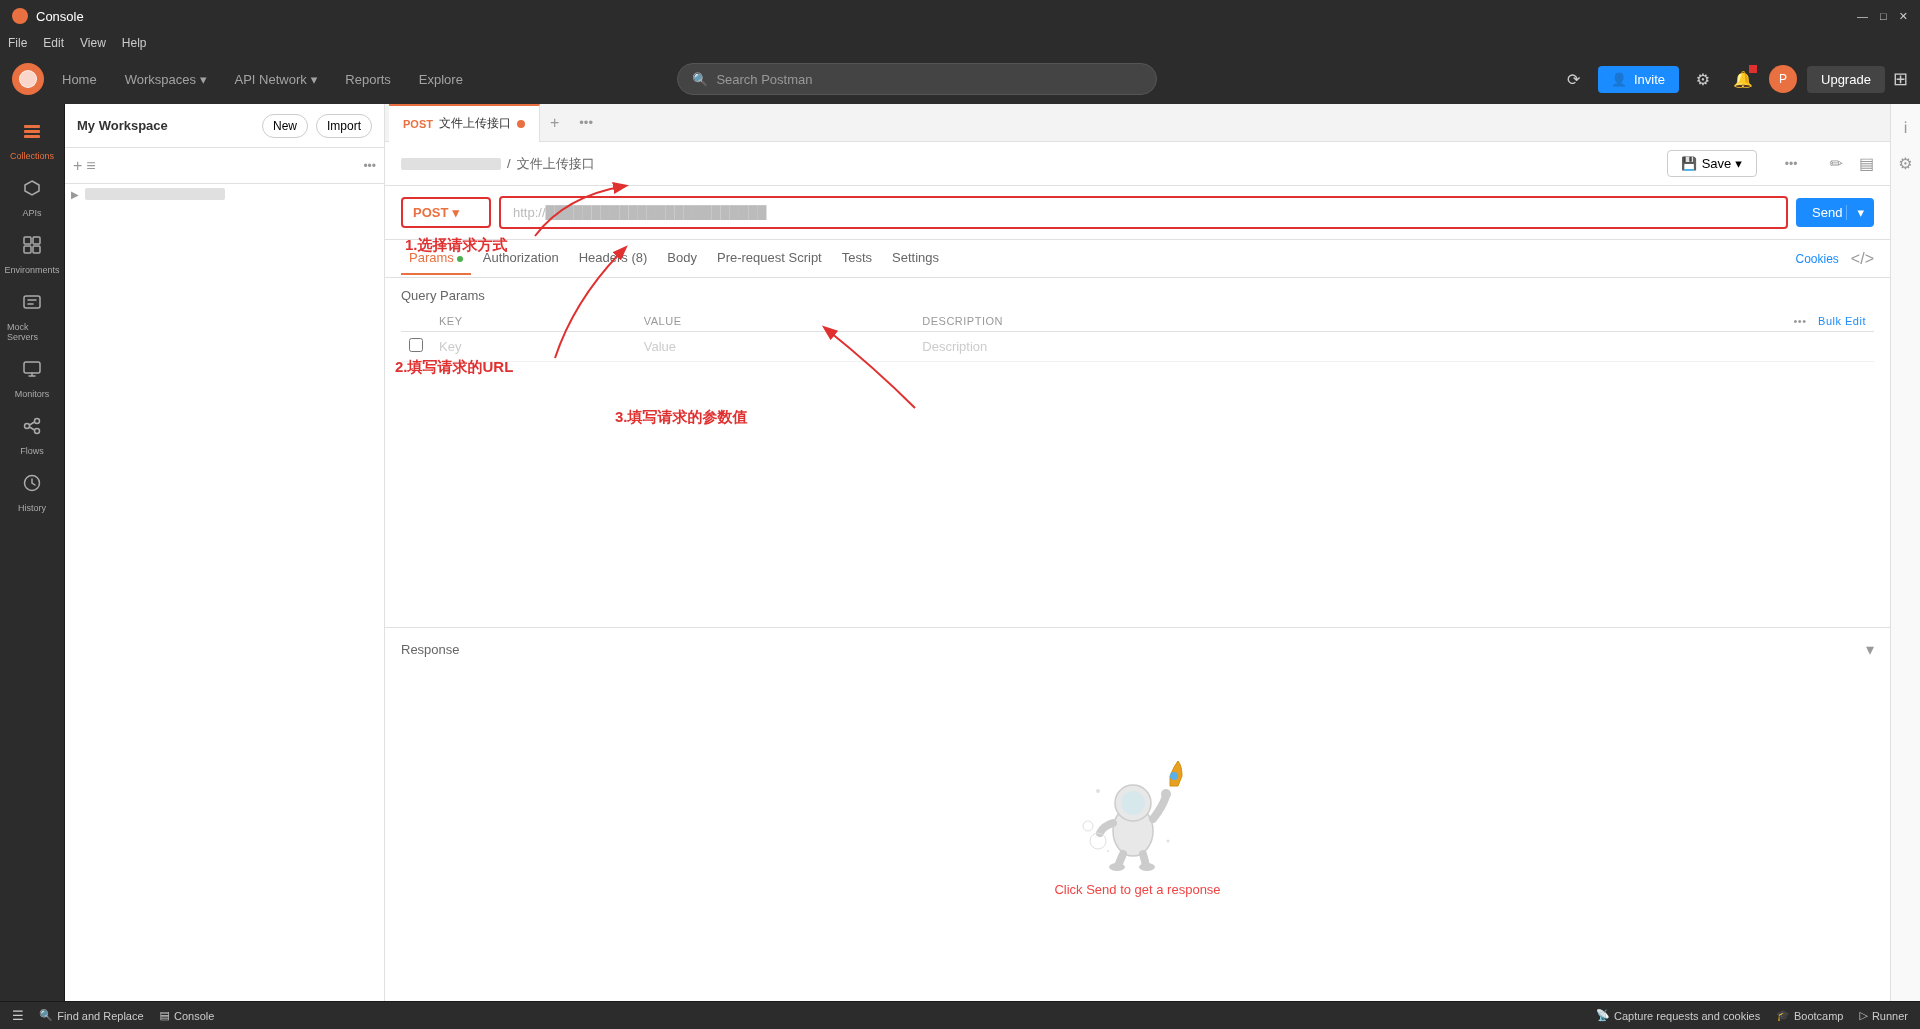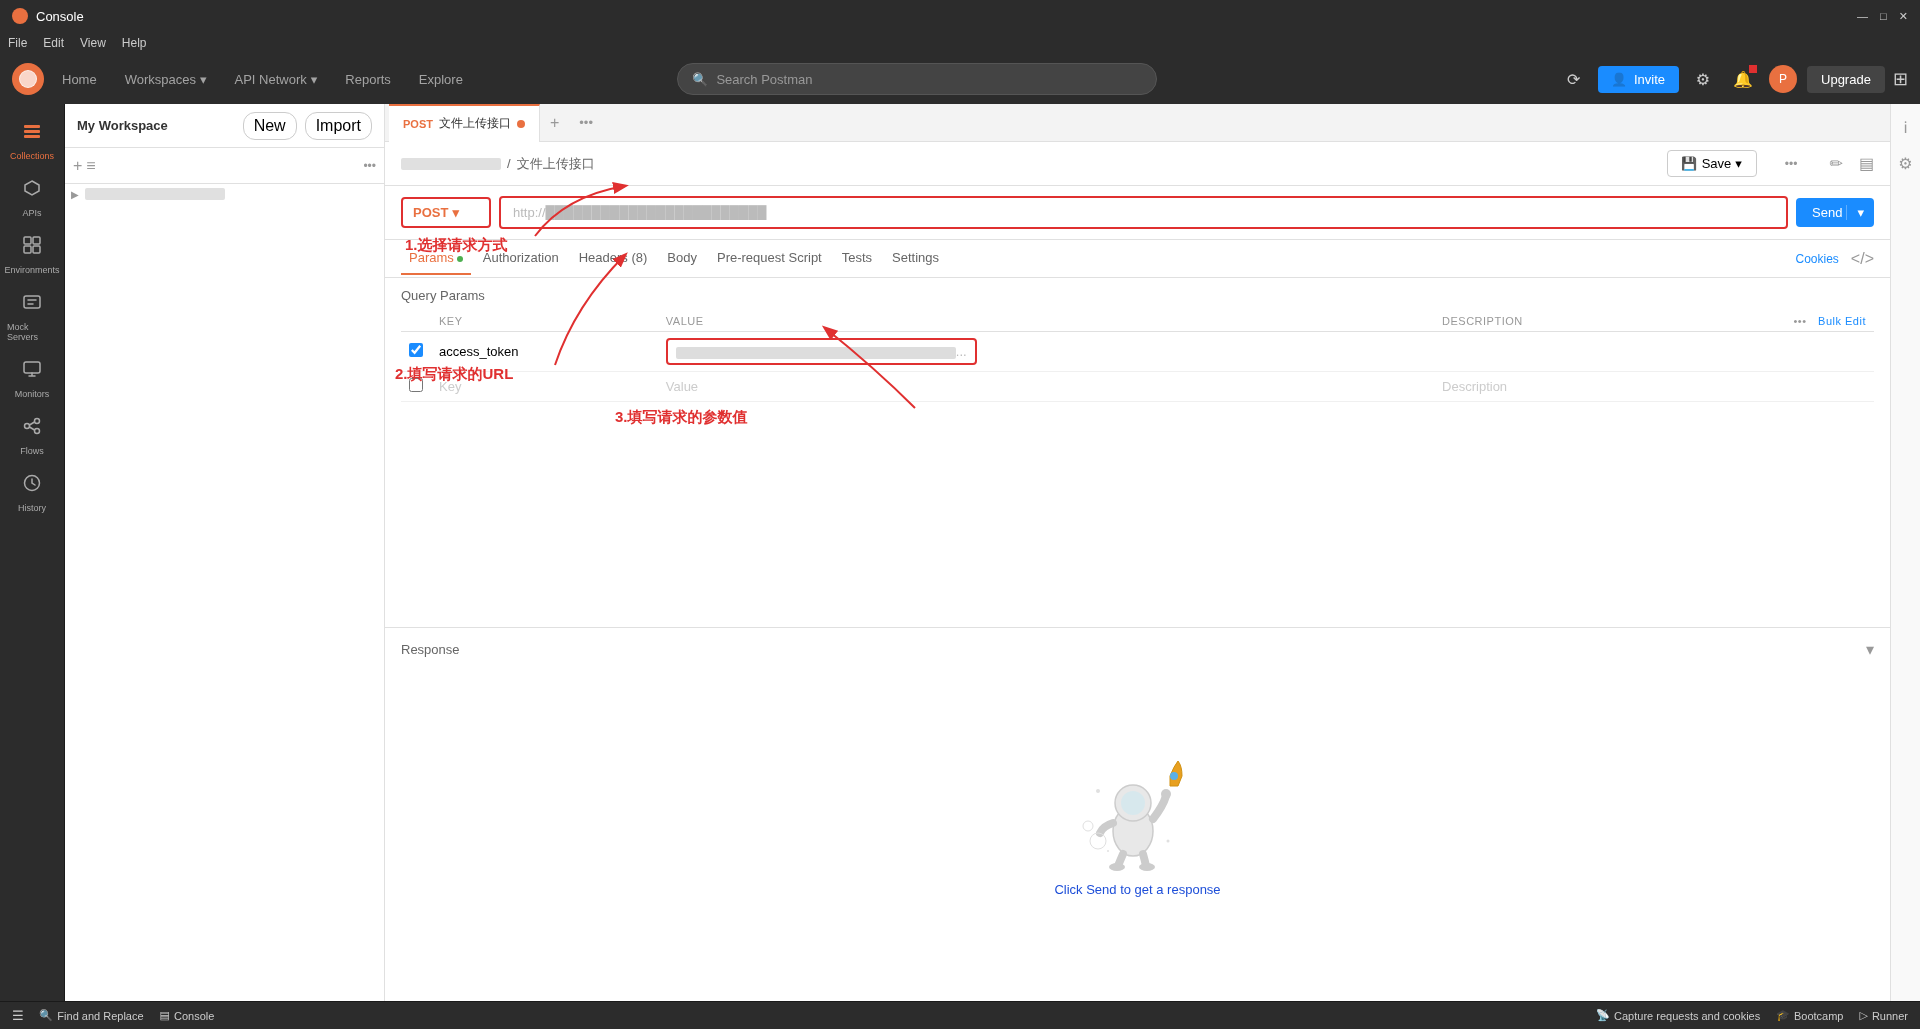--- a/index.html
+++ b/index.html
@@ -31,21 +31,21 @@
     
     #sidebar { width: 65px; background: #2c2c2c; display: flex; flex-direction: column; align-items: center; padding-top: 8px; border-right: 1px solid #1a1a1a; flex-shrink: 0; }
     .sidebar-item { display: flex; flex-direction: column; align-items: center; gap: 4px; padding: 8px 4px; cursor: pointer; border-radius: 4px; width: 58px; color: #999; font-size: 10px; }
     .sidebar-item.active { color: #e97040; }
     .sidebar-icon { font-size: 18px; }
 
     
     #left-panel { width: 320px; background: #fff; display: flex; flex-direction: column; border-right: 1px solid #e0e0e0; flex-shrink: 0; }
     #left-panel-header { height: 44px; display: flex; align-items: center; padding: 0 12px; gap: 8px; border-bottom: 1px solid #e0e0e0; }
     #workspace-name { font-size: 13px; font-weight: 600; color: #333; }
-    .lp-action-btn { background: none; border: 1px solid #ccc; border-radius: 12px; padding: 4px 10px; font-size: 16px; cursor: pointer; }
+    .lp-action-btn { background: none; border: 1px solid #ccc; border-radius: 12px; padding: 4px 10px; font-size: 12px; cursor: pointer; }
     #left-panel-tabs { display: flex; align-items: center; padding: 0 8px; height: 36px; border-bottom: 1px solid #e0e0e0; gap: 4px; }
     .tree-item { display: flex; align-items: center; gap: 6px; padding: 4px 6px; border-radius: 4px; cursor: pointer; font-size: 13px; color: #444; }
 
     
     #tabs-bar { height: 38px; background: #f3f3f3; display: flex; align-items: center; border-bottom: 1px solid #e0e0e0; padding-left: 4px; }
     .tab-item { display: flex; align-items: center; gap: 6px; padding: 0 14px; height: 38px; background: #fff; border-right: 1px solid #e0e0e0; font-size: 12px; color: #333; cursor: pointer; border-top: 2px solid transparent; white-space: nowrap; }
     .tab-item.active { border-top-color: #e97040; }
     .tab-dot { width: 8px; height: 8px; border-radius: 50%; background: #e97040; }
     .tab-method { font-size: 11px; color: #e97040; font-weight: 600; }
     .tab-plus { padding: 0 10px; color: #999; cursor: pointer; font-size: 16px; }
@@ -364,47 +364,32 @@
                 <th>DESCRIPTION</th>
                 <th style="text-align:right;">
                   <span style="margin-right:8px;">•••</span>
                   <span style="color:#1a8cff;cursor:pointer;">Bulk Edit</span>
                 </th>
               </tr>
             </thead>
             <tbody>
               <tr>
                 <td>
-                  <input type="checkbox" class="key-checkbox" checked="" style="">
-                </td>
-                <td>
-                  <span>access_token</span>
-                </td>
-                <td>
-                  <span class="value-cell">
-                    <span style="display:inline-block;width:280px;height:12px;background:#ddd;border-radius:2px;vertical-align:middle;"></span>...
-                  </span>
-                </td>
-                <td></td>
-                <td></td>
-              </tr>
-              <tr>
-                <td>
                   <input type="checkbox" class="key-checkbox" style="">
                 </td>
                 <td style="color:#ccc;">Key</td>
                 <td style="color:#ccc;">Value</td>
                 <td style="color:#ccc;">Description</td>
                 <td></td>
               </tr>
             </tbody>
           </table>
         </div>
 
-        <div style="position:absolute;left:10px;top:87px;color:#e03030;font-size:15px;font-weight:bold;pointer-events:none;z-index:20;">
+        <div style="position:absolute;left:10px;top:80px;color:#e03030;font-size:15px;font-weight:bold;pointer-events:none;z-index:20;">
           <span>2.填写请求的URL</span>
           <svg style="position:absolute;left:150px;top:-120px;" width="100" height="130" viewBox="0 0 100 130">
             <path d="M10 120 Q30 60 80 10" stroke="#e03030" stroke-width="2" fill="none" marker-end="url(#arrowhead2)"></path>
             <defs>
                 <marker id="arrowhead2" markerWidth="8" markerHeight="8" refX="6" refY="3" orient="auto">
                   <path d="M0,0 L0,6 L8,3 z" fill="#e03030"></path>
                 </marker>
               </defs>
           </svg>
         </div>
@@ -453,21 +438,21 @@
               <ellipse cx="39" cy="116" rx="8" ry="4" fill="#ccc"></ellipse>
               <ellipse cx="69" cy="116" rx="8" ry="4" fill="#ccc"></ellipse>
 
               <circle cx="20" cy="40" r="2" fill="#e0e0e0"></circle>
               <circle cx="90" cy="90" r="1.5" fill="#e0e0e0"></circle>
               <circle cx="30" cy="100" r="1" fill="#e0e0e0"></circle>
 
               <circle cx="20" cy="90" r="8" stroke="#e0e0e0" stroke-width="1" fill="none"></circle>
               <circle cx="10" cy="75" r="5" stroke="#e0e0e0" stroke-width="1" fill="none"></circle>
             </svg>
-            <div style="color:#1d4ed8;font-size:13px;margin-top:8px;text-align:center;">Click Send to get a response</div>
+            <div style="color:#ef4444;font-size:13px;margin-top:8px;text-align:center;">Click Send to get a response</div>
           </div>
         </div>
       </div>
 
     </div>
   </div>
 
   <div id="right-sidebar">
     <div class="rs-icon">ℹ</div>
     <div class="rs-icon">⚙</div>

